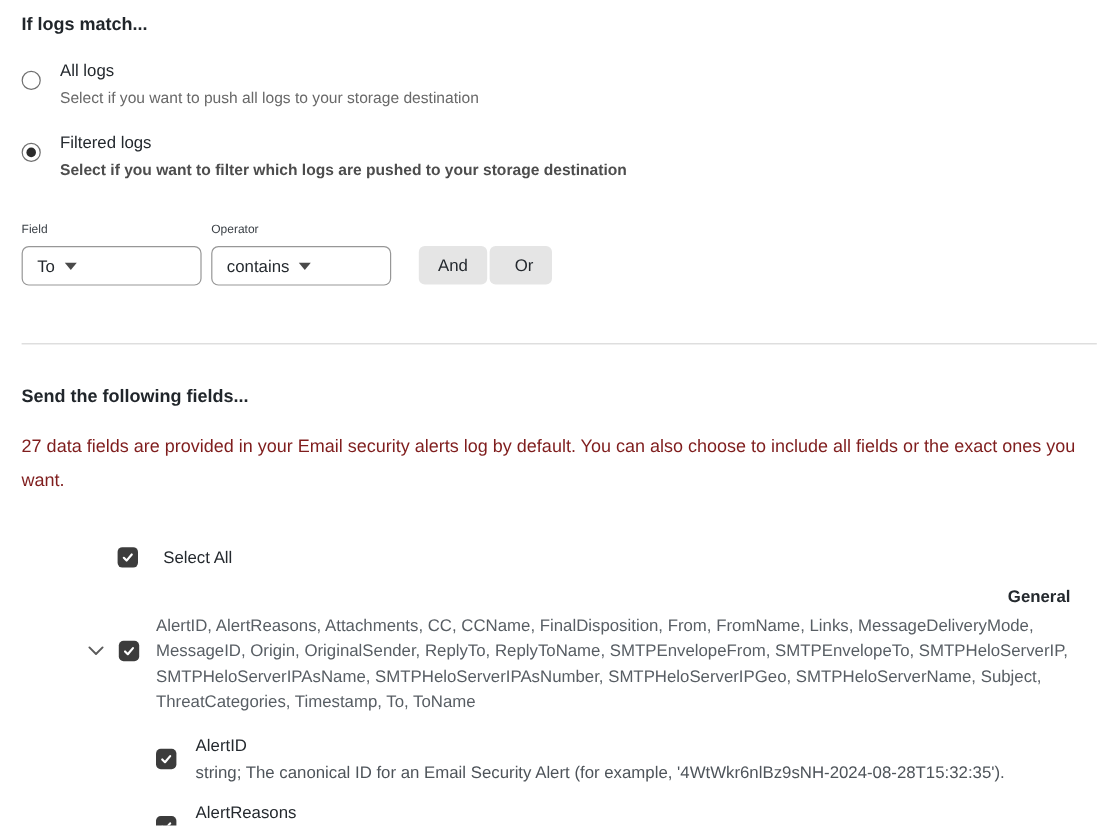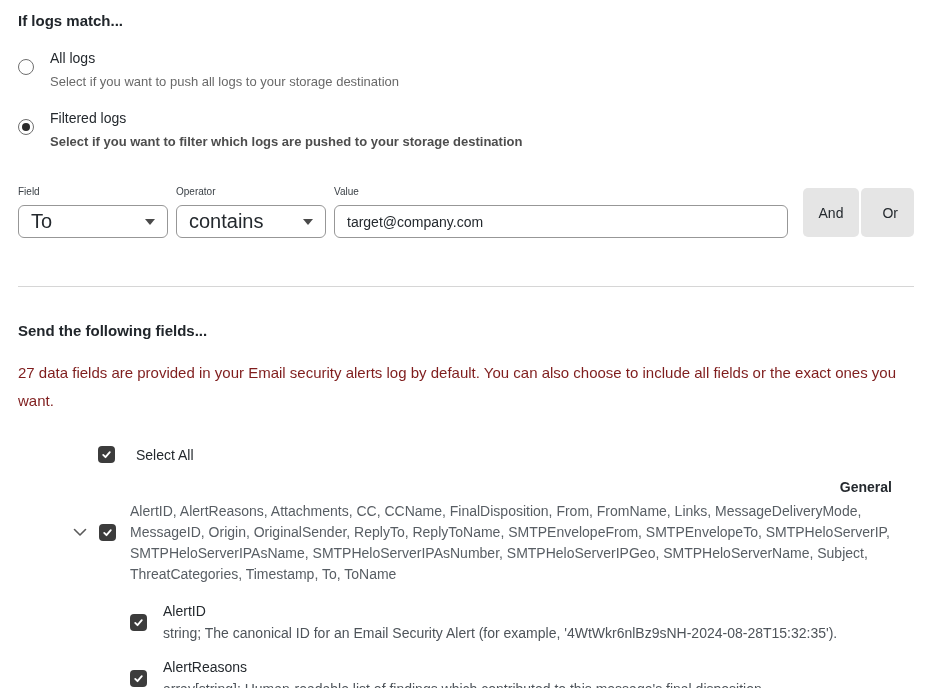--- a/index.html
+++ b/index.html
@@ -34,52 +34,52 @@
   .radio-option.selected .radio-desc { font-weight: 700; color: #4d4d4d; }
 
   
   .filter-row { display: flex; align-items: flex-end; margin-top: 37px; }
   .field-col { display: flex; flex-direction: column; }
   .field-col.w-fixed { width: 150px; margin-right: 8px; }
   .field-col.w-grow { flex: 1 1 auto; }
   .field-col .col-label { font-size: 10px; color: #3b4147; margin-bottom: 8px; }
   .select-box {
     height: 33px; border: 1px solid #979797; border-radius: 6px; background: #fff;
-    display: flex; align-items: center; justify-content: space-between;
-    padding: 0 12px; font-size: 20px; color: #24292e; cursor: pointer;
+    display: flex; align-items: center; 
+    padding: 0 12px; font-size: 14px; color: #24292e; cursor: pointer;
   }
   .select-caret {
     width: 0; height: 0; border-left: 5px solid transparent; border-right: 5px solid transparent;
     border-top: 6px solid #4a4a4a; margin-left: 8px;
   }
   .text-input {
     height: 33px; border: 1px solid #979797; border-radius: 6px; background: #fff;
     padding: 0 12px; font-size: 14px; color: #24292e; width: 100%;
     font-family: "Liberation Sans", sans-serif; outline: none;
   }
   .btn-group { display: flex; margin-left: 15px; margin-bottom: 1px; }
   .gray-btn {
-    height: 49px; padding: 0 16px; background: #e5e5e5; border: none; border-radius: 5px;
+    height: 32px; padding: 0 16px; background: #e5e5e5; border: none; border-radius: 5px;
     font-size: 14px; color: #24292e; font-family: "Liberation Sans", sans-serif; cursor: pointer;
   }
   .gray-btn + .gray-btn { margin-left: 2px; padding-left: 21px; }
 
   .divider { border: none; border-top: 1px solid #d6d6d6; margin-top: 48px; }
 
   
   .fields-section { margin-top: 35px; }
   .fields-intro { margin-top: 20px; font-size: 15px; line-height: 28px; color: #7f1d1d; max-width: 895px; }
 
   .checkbox {
     flex: 0 0 auto; width: 17px; height: 17px; border-radius: 4px; background: #3c3c3c;
     display: flex; align-items: center; justify-content: center; cursor: pointer;
   }
   .checkbox svg { display: block; }
 
-  .select-all-row { display: flex; align-items: center; margin-top: 31px; margin-left: 48px; padding-left: 32px; }
+  .select-all-row { display: flex; align-items: flex-start; margin-top: 41px; margin-left: 48px; padding-left: 32px; }
   .select-all-row .label { margin-left: 21px; font-size: 14px; color: #24292e; }
 
   .group-row { display: flex; align-items: center; margin-top: 16px; margin-left: 54px; }
   .chevron { flex: 0 0 auto; width: 16px; height: 16px; display: flex; align-items: center;
     justify-content: center; cursor: pointer; margin-right: 11px; }
   .group-row .checkbox { margin-right: 14px; }
   .group-texts { max-width: 762px; }
   .group-title { font-size: 14px; line-height: 16px; font-weight: 700; color: #24292e; text-align: right; }
   .group-summary { margin-top: 6px; font-size: 14px; line-height: 21px; color: #585e64; }
 
@@ -128,24 +128,20 @@
     </div>
 
     <div class="field-col w-fixed">
       <span class="col-label">Operator</span>
       <div class="select-box">
         <span>contains</span>
         <span class="select-caret"></span>
       </div>
     </div>
 
-    <div class="field-col w-grow">
-      <span class="col-label">Value</span>
-      <input class="text-input" type="text" value="target@company.com" style="">
-    </div>
 
     <div class="btn-group">
       <button class="gray-btn">And</button>
       <button class="gray-btn">Or</button>
     </div>
   </div>
 
   <hr class="divider">
 
   <div class="fields-section">

